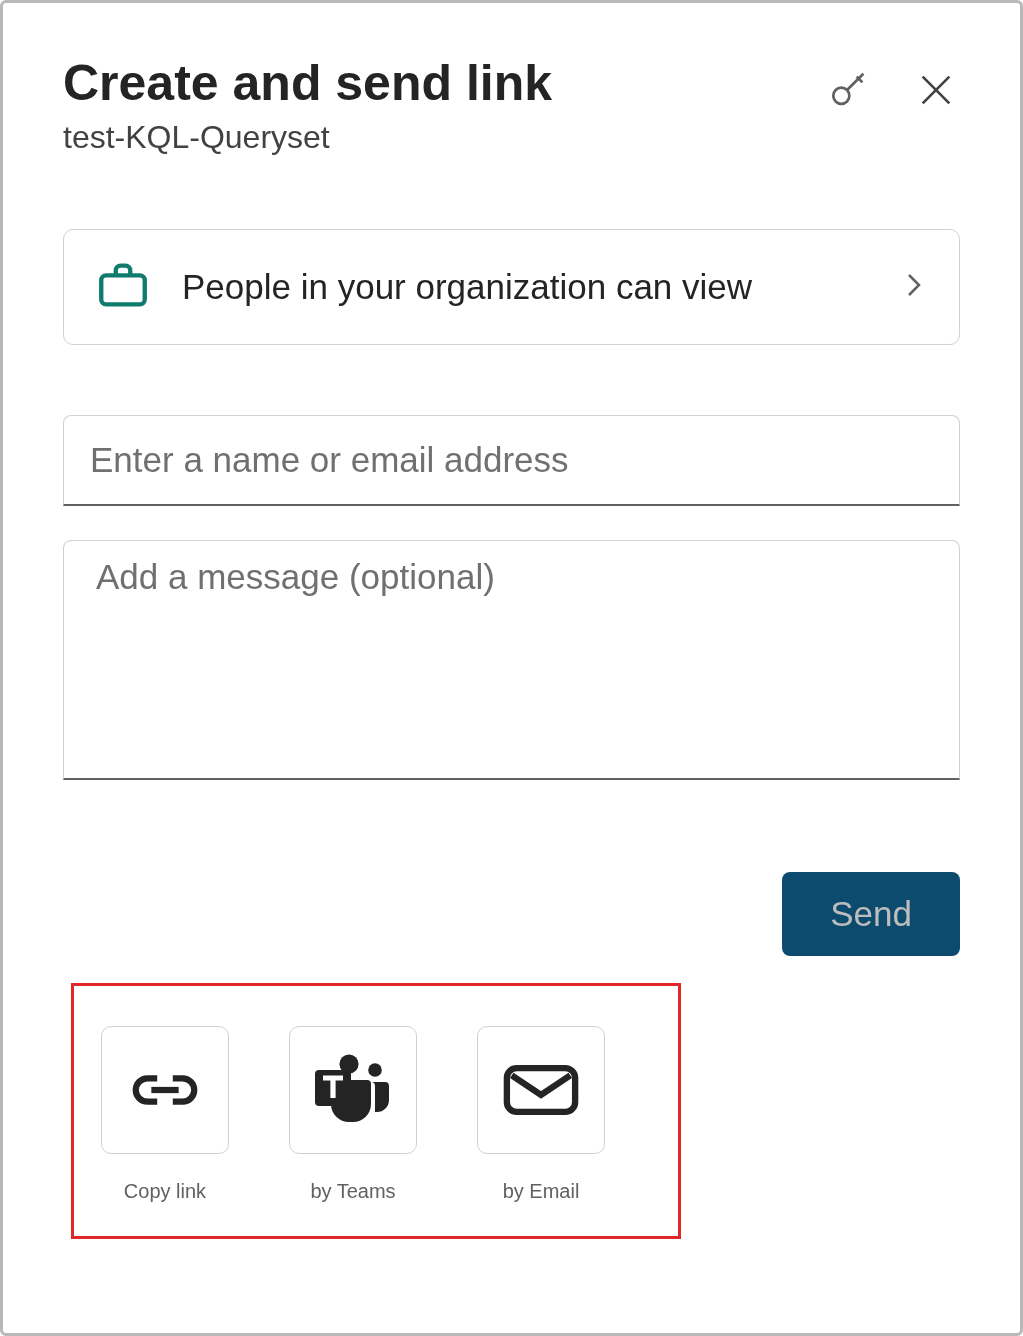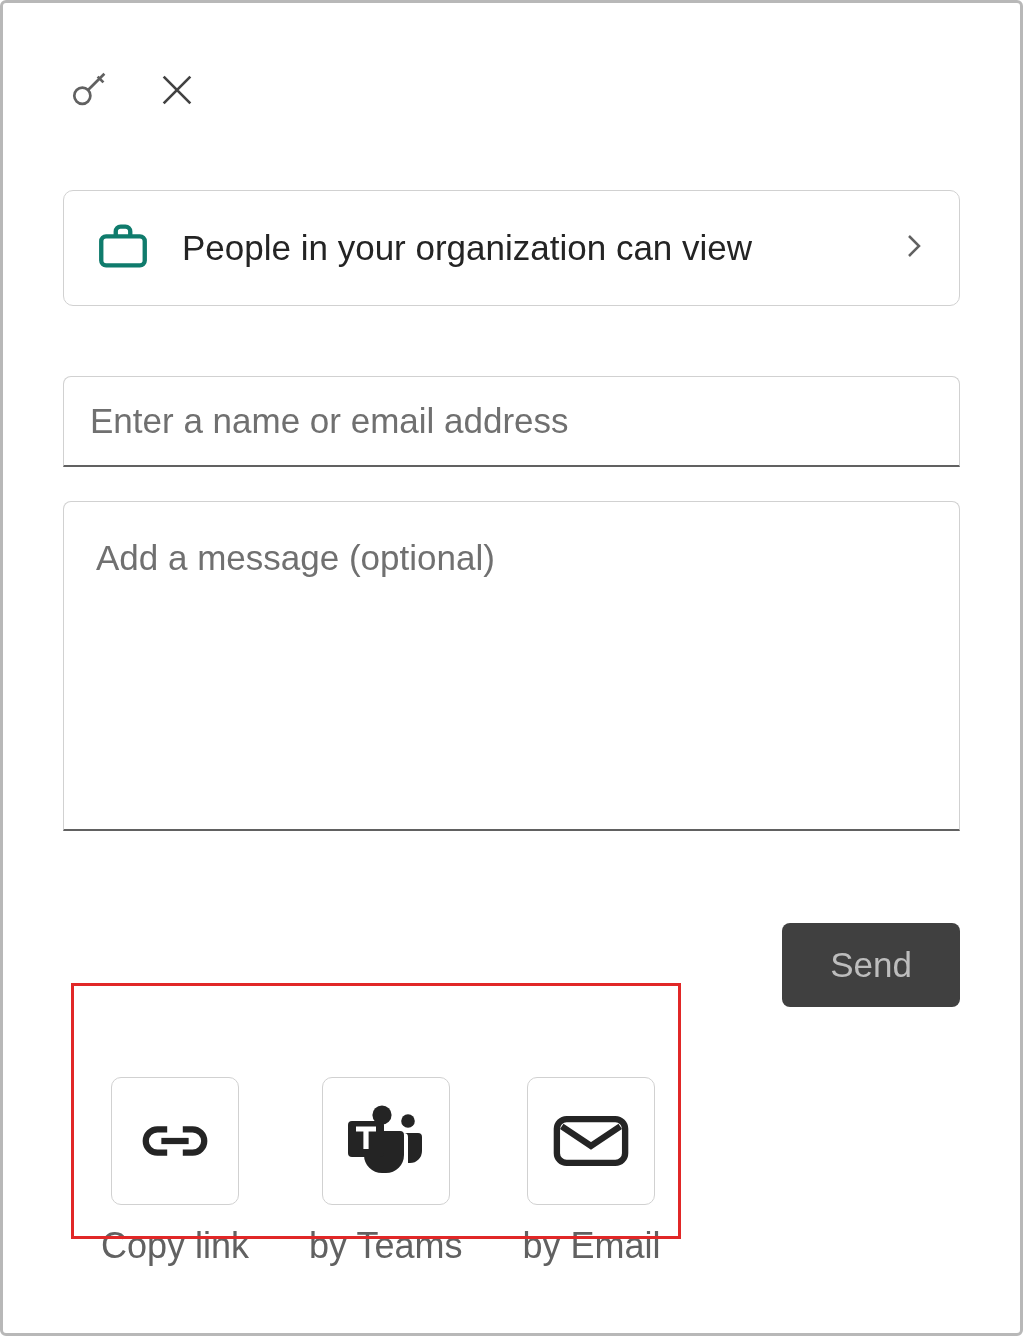--- a/index.html
+++ b/index.html
@@ -86,41 +86,41 @@
       font-family: inherit;
       color: #242424;
       outline: none;
     }
     .recipient-input::placeholder {
       color: #707070;
     }
     .message-textarea {
       margin-top: 34px;
       width: 100%;
-      height: 330px;
+      height: 240px;
       border: 1.5px solid #d1d1d1;
       border-bottom: 2px solid #616161;
       border-radius: 8px 8px 0 0;
-      padding: 36px 32px;
+      padding: 16px 32px;
       font-size: 35px;
       font-family: inherit;
       color: #242424;
       outline: none;
       resize: none;
     }
     .message-textarea::placeholder {
       color: #707070;
     }
     .send-row {
       display: flex;
       justify-content: flex-end;
       margin-top: 88px;
     }
     .send-btn {
-      background: #404040;
+      background: #0c4a6e;
       border: none;
       border-radius: 8px;
       padding: 22px 48px;
       font-size: 35px;
       font-family: inherit;
       color: #bdbdbd;
       cursor: pointer;
     }
     .share-options {
       display: flex;
@@ -144,37 +144,42 @@
       display: flex;
       align-items: center;
       justify-content: center;
       background: #fff;
     }
     .share-icon-box.disabled {
       background: #efefef;
       border: 1.5px solid #efefef;
     }
     .share-label {
-      font-size: 36px;
+      font-size: 20px;
       color: #616161;
+      margin-top: 6px;
     }
     .share-label.disabled {
       color: #bdbdbd;
     }
     .highlight-box {
       position: absolute;
       border: 3px solid #e12727;
       pointer-events: none;
     }
   </style>
 </head>
 <body>
 
 <div class="dialog">
   <div class="header">
+    <div class="title-group">
+      <div class="dialog-title">Create and send link</div>
+      <div class="dialog-subtitle">test-KQL-Queryset</div>
+    </div>
     <div class="header-actions">
       <button class="icon-btn">
         <svg width="46" height="46" viewBox="0 0 24 24" fill="none" stroke="#616161" stroke-width="1.4">
           <circle cx="8" cy="15" r="4.2"></circle>
           <path d="M11 12 L19.5 3.5"></path>
           <path d="M16 5 L19 8"></path>
         </svg>
       </button>
       <button class="icon-btn">
         <svg width="40" height="40" viewBox="0 0 24 24" fill="none" stroke="#424242" stroke-width="1.6">

